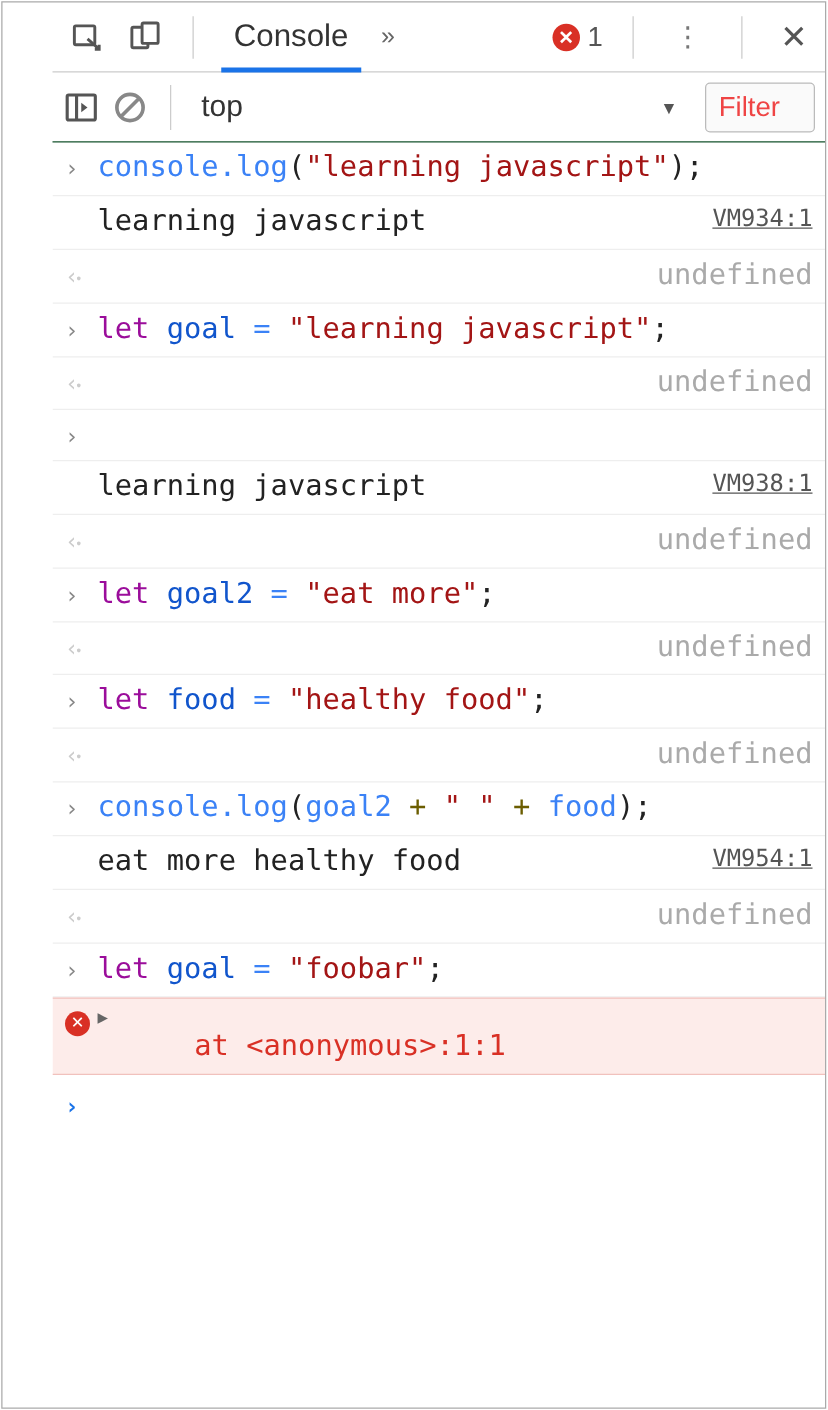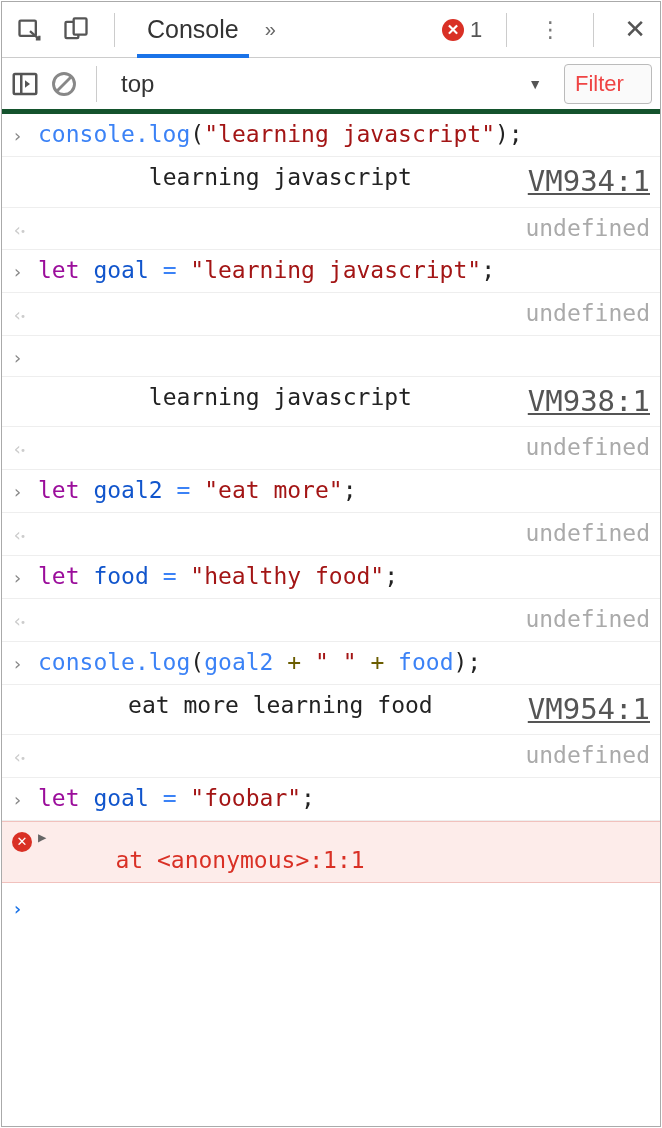--- a/index.html
+++ b/index.html
@@ -11,20 +11,21 @@
     background: #fff;
     color: #222;
   }
   .root {
     border: 1px solid #aaa;
     width: 660px;
     height: 1126px;
     margin: 1px;
     display: flex;
     flex-direction: column;
+    padding-left: 40px;
   }
 
   
   .tabbar {
     height: 56px;
     border-bottom: 1px solid #ccc;
     display: flex;
     align-items: center;
     padding: 0 8px 0 14px;
     gap: 18px;
@@ -66,21 +67,21 @@
   .divider-v {
     width: 1px; height: 34px; background: #ccc;
     margin: 0 6px;
   }
   .close-x { font-size: 26px; color: #555; padding: 0 6px;}
   .dots { font-size: 22px; color: #777; padding: 0 8px; }
 
   
   .subbar {
     height: 56px;
-    border-bottom: 5px solid #14532d;
+    border-bottom: 1px solid #14532d;
     display: flex;
     align-items: center;
     font-family: -apple-system, "Helvetica Neue", Arial, sans-serif;
     padding: 0 4px 0 8px;
     gap: 10px;
   }
   .subbar .sep {
     width: 1px; height: 36px; background: #ccc;
     margin: 0 8px;
   }
@@ -137,28 +138,27 @@
   .content {
     flex: 1;
     white-space: pre-wrap;
     word-break: break-word;
     color: #222;
   }
   .content.dim { color: #aaa; text-align: right; }
   .src-link {
     color: #555;
     text-decoration: underline;
-    font-size: 29px;
+    font-size: 19px;
     margin-left: 5px;
     white-space: nowrap;
   }
   .log-row .content-wrap {
     display: flex;
     width: 100%;
-    text-align: center;
   }
   .log-row .msg { flex: 1; }
 
   
   .tk-def  { color: #3b82f6; }
   .tk-kw   { color: #9b0d9b; }   
   .tk-var  { color: #1155cc; }   
   .tk-str  { color: #a31515; }   
   .tk-op   { color: #6b5d00; }   
   .tk-punc { color: #222; }
@@ -295,21 +295,21 @@
         <div class="gutter return"><span style="position:relative;">‹<span style="font-size:10px;position:absolute;left:8px;top:6px;color:#ccc;">•</span></span></div>
         <div class="content dim">undefined</div>
       </div>
       <div class="row">
         <div class="gutter input">›</div>
         <div class="content"><span class="tk-def">console.log</span><span class="tk-punc">(</span><span class="tk-def">goal2 </span><span class="tk-op">+</span><span class="tk-def"> </span><span class="tk-str">" "</span><span class="tk-def"> </span><span class="tk-op">+</span><span class="tk-def"> food</span><span class="tk-punc">);</span></div>
       </div>
       <div class="row log-row">
         <div class="gutter"></div>
         <div class="content-wrap">
-          <div class="content msg">eat more learning food</div>
+          <div class="content msg">eat more healthy food</div>
           <div class="src-link">VM954:1</div>
         </div>
       </div>
       <div class="row">
         <div class="gutter return"><span style="position:relative;">‹<span style="font-size:10px;position:absolute;left:8px;top:6px;color:#ccc;">•</span></span></div>
         <div class="content dim">undefined</div>
       </div>
       <div class="row">
         <div class="gutter input">›</div>
         <div class="content"><span class="tk-kw">let </span><span class="tk-var">goal</span><span class="tk-def"> = </span><span class="tk-str">"foobar"</span><span class="tk-punc">;</span></div>

